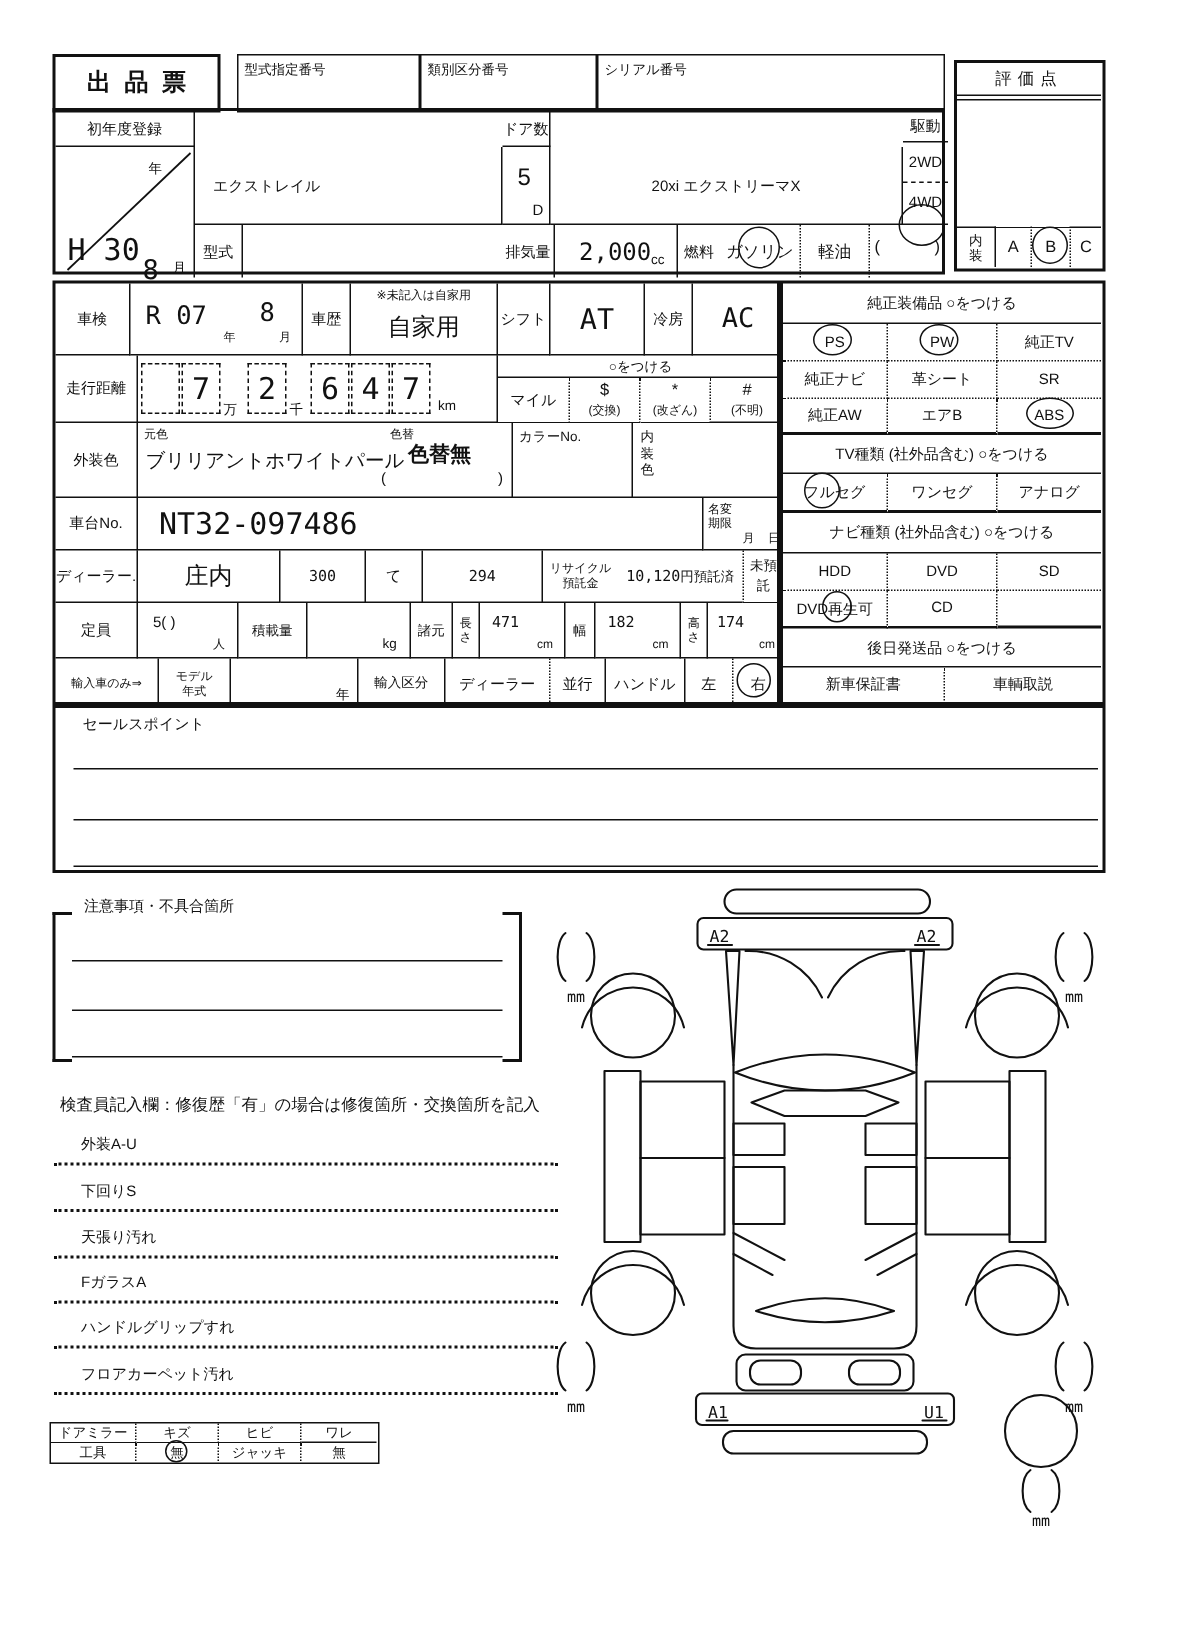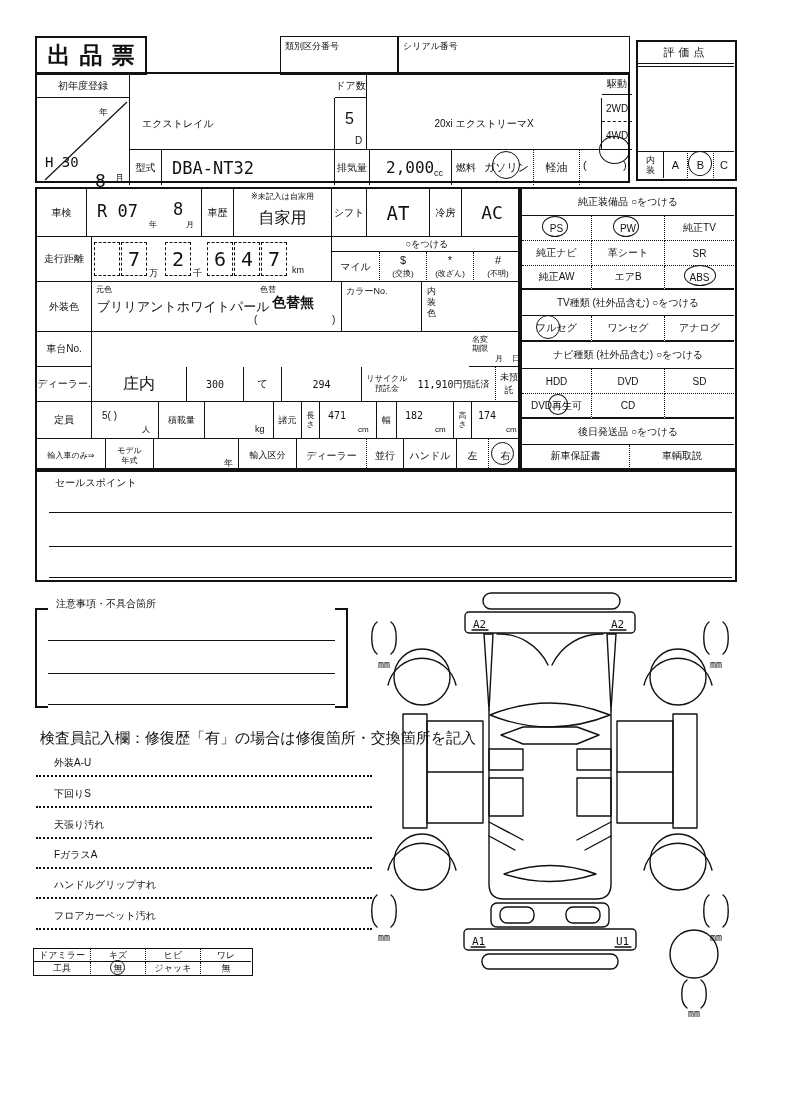--- a/index.html
+++ b/index.html
@@ -27,21 +27,24 @@
         display:flex;align-items:center;justify-content:center;font-size:20px;
         font-family:"DejaVu Sans Mono",monospace}
   svg text{font-family:"DejaVu Sans Mono","Liberation Mono",monospace;fill:#111;stroke:none}
 </style>
 </head>
 <body>
 
 <div id="page">
 
   <div class="abs box2 ctr" style="left:35px;top:36px;width:112px;height:39px">
-    <span style="font-size:23px;font-weight:bold;letter-spacing:9px;margin-left:9px">出品票</span>
+    <span style="font-size:16px;font-weight:bold;letter-spacing:9px;margin-left:9px">出品票</span>
+  </div>
+  <div class="abs box" style="left:158px;top:36px;width:122px;height:39px">
+    <span class="abs s9" style="left:4px;top:3px">型式指定番号</span>
   </div>
   <div class="abs box" style="left:398px;top:36px;width:232px;height:39px">
     <span class="abs s9" style="left:4px;top:3px">シリアル番号</span>
   </div>
   <div class="abs box" style="left:280px;top:36px;width:118px;height:39px">
     <span class="abs s9" style="left:4px;top:3px">類別区分番号</span>
   </div>
 
   <div class="abs box2" style="left:636px;top:40px;width:101px;height:141px">
     <div class="abs ctr" style="left:0;top:0;width:96px;height:25px;border-bottom:4px double #111">
@@ -59,28 +62,27 @@
 
     <div class="abs ctr bR bB s10" style="left:0;top:0;width:93px;height:24px">初年度登録</div>
     <div class="abs ctr bR bB s10" style="left:298px;top:0;width:32px;height:24px">ドア数</div>
     <div class="abs ctr bB s10" style="left:565px;top:0;width:30px;height:21px">駆動</div>
 
     <div class="abs bR" style="left:0;top:24px;width:93px;height:87px">
       <svg class="abs" style="left:0;top:0" width="93" height="87">
         <line x1="8" y1="82" x2="90" y2="4" stroke="#111" stroke-width="1.2"></line>
       </svg>
       <span class="abs s9" style="left:62px;top:8px">年</span>
-      <span class="abs mono" style="left:8px;top:56px;font-size:14px">H 30</span>
+      <span class="abs mono" style="left:8px;top:56px;font-size:20px">H 30</span>
       <span class="abs mono" style="left:58px;top:72px;font-size:18px">8</span>
       <span class="abs s9" style="left:78px;top:74px">月</span>
     </div>
 
     <div class="abs left bR s15" style="left:93px;top:24px;width:205px;height:52px;padding-left:12px;border-bottom:1.4px solid #111">エクストレイル</div>
     <div class="abs ctr bR s10" style="left:93px;top:76px;width:32px;height:35px">型式</div>
-    <div class="abs left bR mono s17" style="left:125px;top:76px;width:173px;height:35px;padding-left:10px">DBA-NT32</div>
 
     <div class="abs bR bB" style="left:298px;top:24px;width:32px;height:52px">
       <span class="abs s16" style="left:10px;top:12px">5</span>
       <span class="abs s10" style="left:20px;top:37px">D</span>
     </div>
 
     <div class="abs ctr bR bB s15" style="left:330px;top:24px;width:235px;height:52px">20xi エクストリーマX</div>
 
     <div class="abs ctr daB s10" style="left:565px;top:21px;width:30px;height:27px">2WD</div>
     <div class="abs ctr bB s10" style="left:565px;top:48px;width:30px;height:28px">4WD</div>
@@ -155,36 +157,37 @@
       <span class="abs s10" style="left:240px;top:32px">)</span>
     </div>
     <div class="abs bB" style="left:385px;top:93px;width:100px;height:50px">
       <span class="abs s9" style="left:5px;top:4px;display:inline-block;width:11px;line-height:11px">内装色</span>
     </div>
     <div class="abs bR bB" style="left:305px;top:93px;width:80px;height:50px">
       <span class="abs s9" style="left:4px;top:3px">カラーNo.</span>
     </div>
 
     <div class="abs ctr bR bB s10" style="left:0;top:143px;width:55px;height:35px">車台No.</div>
+    <div class="abs left bR bB mono s20" style="left:55px;top:143px;width:377px;height:35px;padding-left:14px">NT32-097486</div>
     <div class="abs bB" style="left:432px;top:143px;width:53px;height:35px">
       <span class="abs s8" style="left:3px;top:3px;display:inline-block;width:18px;line-height:9px">名変期限</span>
       <span class="abs s8" style="left:26px;top:21px">月</span>
       <span class="abs s8" style="left:43px;top:21px">日</span>
     </div>
 
     <div class="abs ctr bR bB s10" style="left:0;top:178px;width:55px;height:35px">ディーラー.</div>
     <div class="abs ctr bR bB s16" style="left:55px;top:178px;width:95px;height:35px">庄内</div>
     <div class="abs ctr bR bB mono s15" style="left:150px;top:178px;width:57px;height:35px">300</div>
     <div class="abs ctr bR bB s15" style="left:207px;top:178px;width:38px;height:35px">て</div>
     <div class="abs ctr bR bB mono s15" style="left:245px;top:178px;width:80px;height:35px">294</div>
     <div class="abs ctr bB s8" style="left:325px;top:178px;width:50px;height:35px">
       <span style="display:inline-block;width:42px;line-height:10px;text-align:center">リサイクル預託金</span>
     </div>
     <div class="abs ctr bB" style="left:375px;top:178px;width:83px;height:35px">
-      <span class="mono s15">11,910</span>
+      <span class="mono s15">10,120</span>
         <span class="s9">円預託済</span>
     </div>
     <div class="abs ctr dL bB s9" style="left:458px;top:178px;width:27px;height:35px">未預託</div>
 
     <div class="abs ctr bR bB s10" style="left:0;top:213px;width:55px;height:37px">定員</div>
     <div class="abs bR bB" style="left:55px;top:213px;width:67px;height:37px">
       <span class="abs s15" style="left:10px;top:8px">5( )</span>
       <span class="abs s8" style="left:50px;top:22px">人</span>
     </div>
     <div class="abs ctr bR bB s9" style="left:122px;top:213px;width:46px;height:37px">積載量</div>
@@ -264,21 +267,21 @@
     <div class="abs ctr s10" style="left:108px;top:256px;width:104px;height:22px">車輌取説</div>
   </div>
 
   <span class="abs s10" style="left:56px;top:597px">注意事項・不具合箇所</span>
   <div class="abs" style="left:35px;top:608px;width:13px;height:100px;border-left:2px solid #111;border-top:2px solid #111;border-bottom:2px solid #111"></div>
   <div class="abs" style="left:335px;top:608px;width:13px;height:100px;border-right:2px solid #111;border-top:2px solid #111;border-bottom:2px solid #111"></div>
   <div class="line" style="left:48px;top:640px;width:287px;border-top-width:1.2px"></div>
   <div class="line" style="left:48px;top:673px;width:287px;border-top-width:1.2px"></div>
   <div class="line" style="left:48px;top:704px;width:287px;border-top-width:1.2px"></div>
 
-  <span class="abs" style="left:40px;top:729px;font-size:15px">検査員記入欄：修復歴「有」の場合は修復箇所・交換箇所を記入</span>
+  <span class="abs" style="left:40px;top:729px;font-size:11px">検査員記入欄：修復歴「有」の場合は修復箇所・交換箇所を記入</span>
   <span class="abs s15" style="left:54px;top:756px">外装A-U</span>
   <div class="dotline" style="left:36px;top:775px;width:336px"></div>
   <span class="abs s15" style="left:54px;top:787px">下回りS</span>
   <div class="dotline" style="left:36px;top:806px;width:336px"></div>
   <span class="abs s15" style="left:54px;top:818px">天張り汚れ</span>
   <div class="dotline" style="left:36px;top:837px;width:336px"></div>
   <span class="abs s15" style="left:54px;top:848px">FガラスA</span>
   <div class="dotline" style="left:36px;top:867px;width:336px"></div>
   <span class="abs s15" style="left:54px;top:878px">ハンドルグリップすれ</span>
   <div class="dotline" style="left:36px;top:897px;width:336px"></div>

